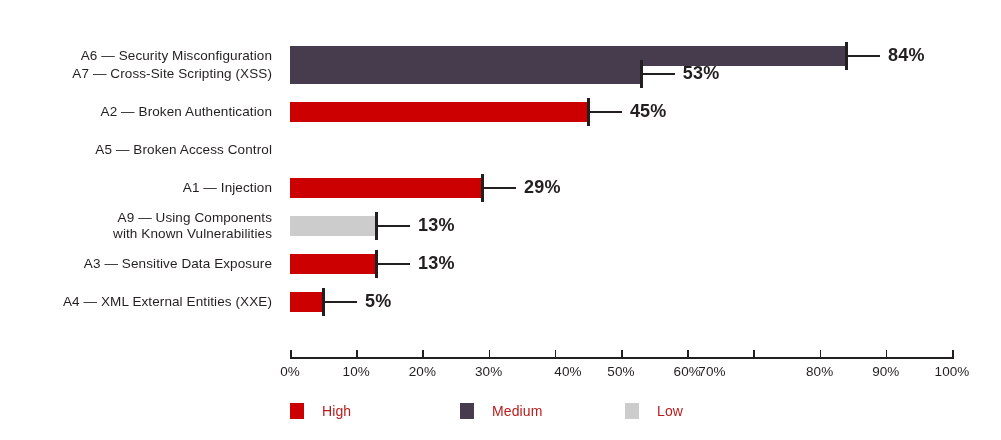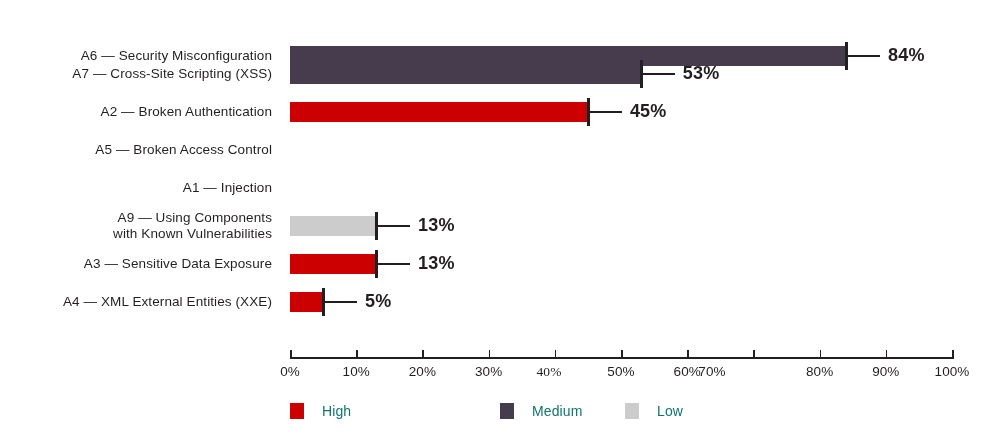--- a/index.html
+++ b/index.html
@@ -132,21 +132,21 @@
     white-space: nowrap;
   }
   .legend-swatch {
     width: 14px;
     height: 16px;
     margin-right: 18px;
     flex: 0 0 auto;
   }
   .legend-text {
     font-size: 14px;
-    color: #0f766e;
+    color: #b91c1c;
     letter-spacing: 0.1px;
   }
 </style>
 </head>
 <body>
 
 <div id="chart-root">
 
   <div class="rows">
       <div class="row" style="top: 17px; margin-top: 20px;">
@@ -174,20 +174,26 @@
           <div class="bar-cap" style="left: 296.9px;"></div>
           <div class="leader" style="left: 299.9px;"></div>
           <div class="value" style="left: 339.9px;">45%</div>
         </div>
       </div>
       <div class="row" style="top: 131px;">
         <div class="row-label">A5 — Broken Access Control</div>
       </div>
       <div class="row" style="top: 169px;">
         <div class="row-label">A1 — Injection</div>
+        <div class="bar-wrap">
+          <div class="bar" style="width: 191.98px; background: rgb(204, 0, 0);"></div>
+          <div class="bar-cap" style="left: 190.98px;"></div>
+          <div class="leader" style="left: 193.98px;"></div>
+          <div class="value" style="left: 233.98px;">29%</div>
+        </div>
       </div>
       <div class="row" style="top: 207px;">
         <div class="row-label">A9 — Using Components
 with Known Vulnerabilities</div>
         <div class="bar-wrap">
           <div class="bar" style="width: 86.06px; background: rgb(204, 204, 204);"></div>
           <div class="bar-cap" style="left: 85.06px;"></div>
           <div class="leader" style="left: 88.06px;"></div>
           <div class="value" style="left: 128.06px;">13%</div>
         </div>
@@ -223,35 +229,35 @@
       <div class="tick" style="left: 463.4px;"></div>
       <div class="tick" style="left: 529.6px;"></div>
       <div class="tick" style="left: 595.8px;"></div>
       <div class="tick" style="left: 662px;"></div>
     </div>
   <div class="axis-ticks">
       <div class="tick-label" style="left: 290px;">0%</div>
       <div class="tick-label" style="left: 356.2px;">10%</div>
       <div class="tick-label" style="left: 422.4px;">20%</div>
       <div class="tick-label" style="left: 488.6px;">30%</div>
-      <div class="tick-label" style="left: 549px; font-family: Liberation Serif, serif;">40%</div>
+      <div class="tick-label" style="left: 568px;">40%</div>
       <div class="tick-label" style="left: 621px;">50%</div>
       <div class="tick-label" style="left: 687.2px;">60%</div>
       <div class="tick-label" style="left: 712px;">70%</div>
       <div class="tick-label" style="left: 819.6px;">80%</div>
       <div class="tick-label" style="left: 885.8px;">90%</div>
       <div class="tick-label" style="left: 952px;">100%</div>
     </div>
 
   <div class="legend">
       <div class="legend-item" style="left: 0px;">
         <span class="legend-swatch" style="background: rgb(204, 0, 0);"></span>
         <span class="legend-text">High</span>
       </div>
-      <div class="legend-item" style="left: 170px; margin-left: 40px;">
+      <div class="legend-item" style="left: 170px;">
         <span class="legend-swatch" style="background: rgb(71, 60, 77);"></span>
         <span class="legend-text">Medium</span>
       </div>
       <div class="legend-item" style="left: 335px;">
         <span class="legend-swatch" style="background: rgb(204, 204, 204);"></span>
         <span class="legend-text">Low</span>
       </div>
     </div>
 
 </div>

